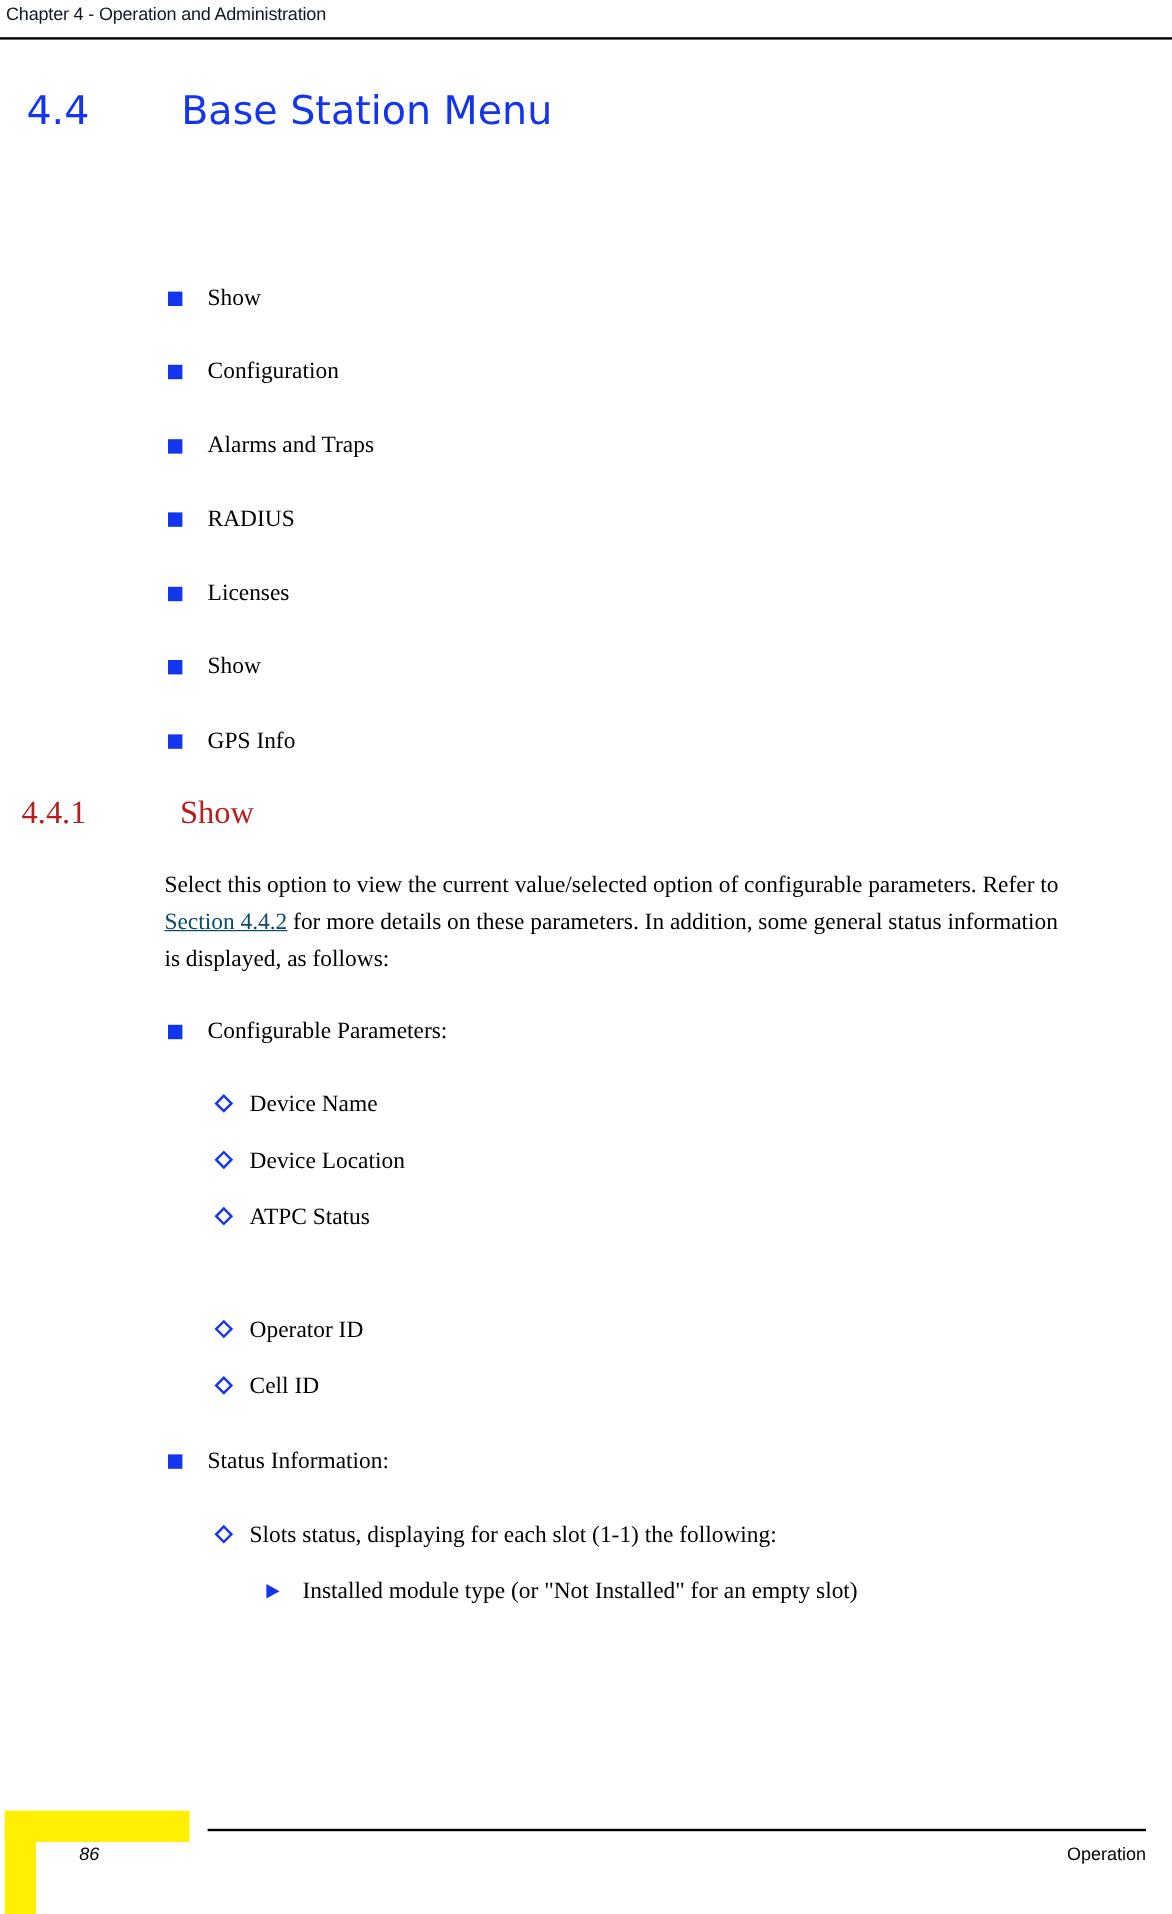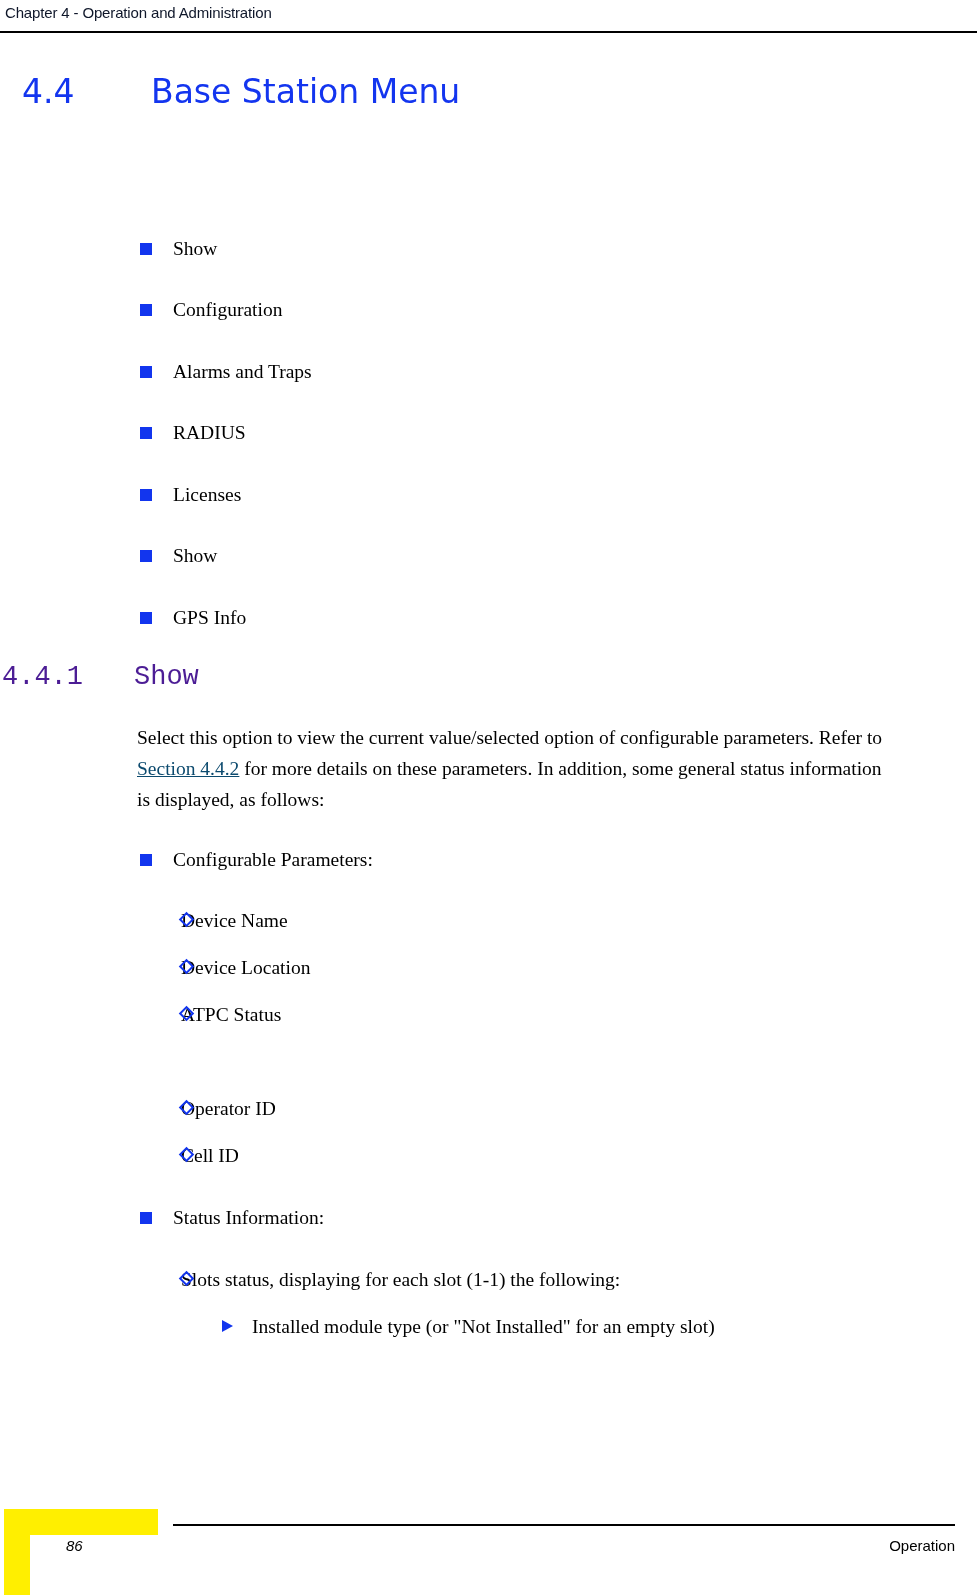--- a/index.html
+++ b/index.html
@@ -58,25 +58,25 @@
     white-space: nowrap;
   }
   .h1 .num {
     display: inline-block;
     width: 129px;
     margin-left: 22px;
   }
 
   .h2 {
     position: absolute;
-    left: 0;
+    left: 16px;
     top: 659px;
     width: 940px;
-    color: #4c1d95;
-    font-family: Liberation Mono, monospace;
+    color: #b91c1c;
+    font-family: Liberation Serif, serif;
     font-size: 27px;
     line-height: 36px;
     font-weight: 400;
     white-space: nowrap;
   }
   .h2 .num {
     display: inline-block;
     width: 132px;
     margin-left: 2px;
   }
@@ -131,21 +131,21 @@
     position: absolute;
     left: 0px;
     top: 6px;
     width: 11px;
     height: 11px;
     border: 2px solid #1235ee;
     transform: rotate(45deg);
     box-sizing: border-box;
   }
   .lvl2 { left: 181px; }
-  .lvl2 .txt { display: inline-block; }
+  .lvl2 .txt { display: inline-block; margin-left: 27px; }
 
   
   .arw-bullet {
     position: absolute;
     left: 0px;
     top: 6px;
     width: 0;
     height: 0;
     border-top: 6px solid transparent;
     border-bottom: 6px solid transparent;

